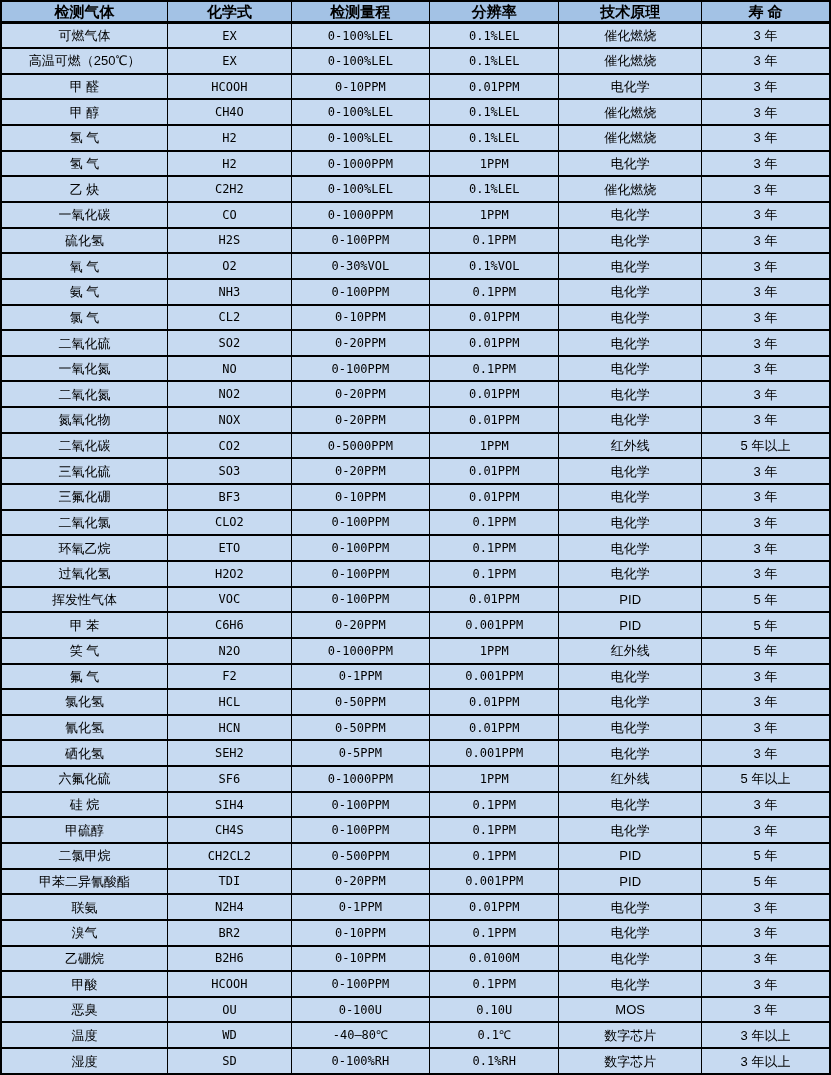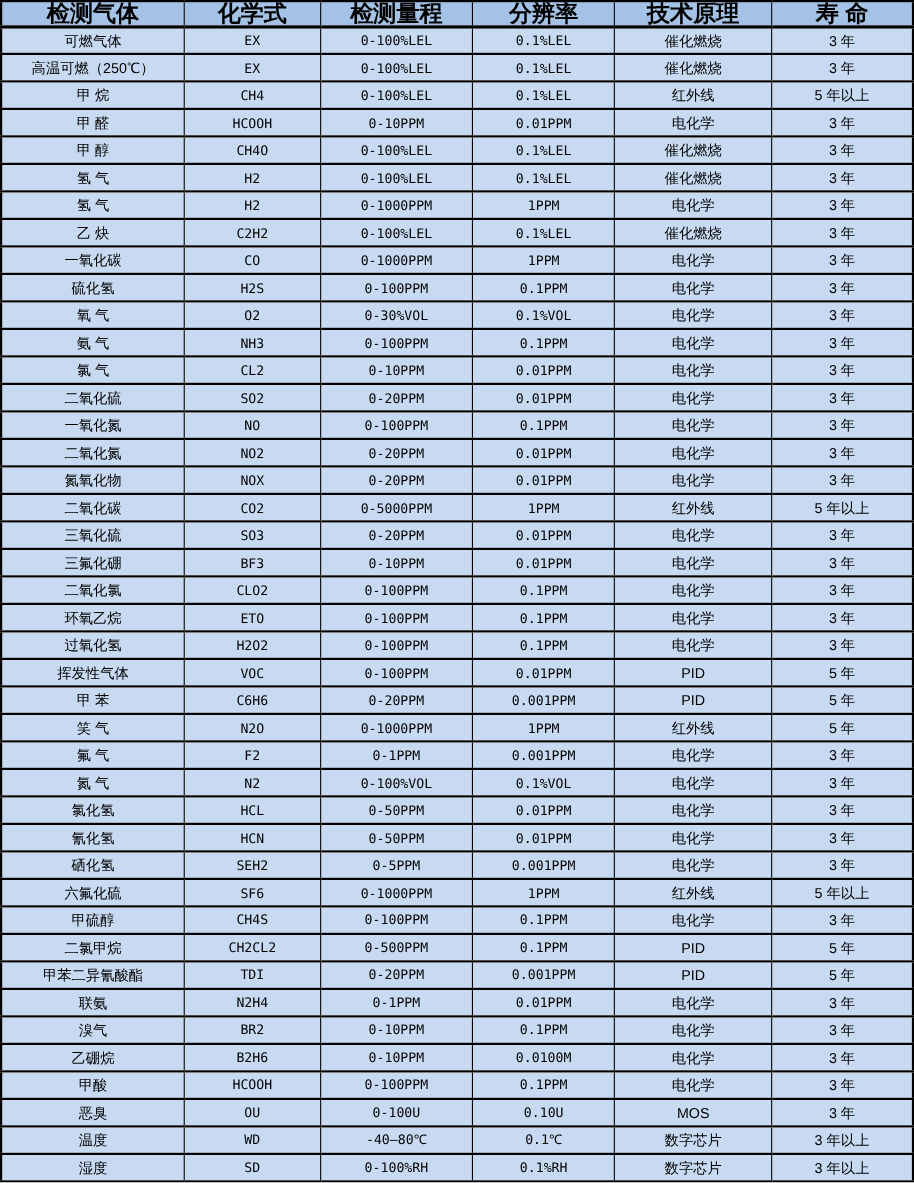--- a/index.html
+++ b/index.html
@@ -34,21 +34,21 @@
     vertical-align: middle;
     padding: 0 2px;
     overflow: hidden;
     white-space: nowrap;
     color: var(--text-color);
     height: 21.5px;
     line-height: 1;
   }
   table.gas-table thead th {
     background: var(--header-bg);
-    font-size: 21px;
+    font-size: 15px;
     font-weight: bold;
     border-bottom-width: 3px;
     font-family: "Liberation Sans", sans-serif;
   }
   table.gas-table tbody td {
     background: var(--row-bg);
     font-size: 13px;
   }
   
   table.gas-table tbody td.mono {
@@ -93,28 +93,20 @@
       </tr>
       <tr>
         <td class="cjk">高温可燃（250℃）</td>
         <td class="mono">EX</td>
         <td class="mono">0-100%LEL</td>
         <td class="mono">0.1%LEL</td>
         <td class="cjk">催化燃烧</td>
         <td class="cjk">3 年</td>
       </tr>
       <tr>
-        <td class="cjk">甲 烷</td>
-        <td class="mono">CH4</td>
-        <td class="mono">0-100%LEL</td>
-        <td class="mono">0.1%LEL</td>
-        <td class="cjk">红外线</td>
-        <td class="cjk">5 年以上</td>
-      </tr>
-      <tr>
         <td class="cjk">甲 醛</td>
         <td class="mono">HCOOH</td>
         <td class="mono">0-10PPM</td>
         <td class="mono">0.01PPM</td>
         <td class="cjk">电化学</td>
         <td class="cjk">3 年</td>
       </tr>
       <tr>
         <td class="cjk">甲 醇</td>
         <td class="mono">CH4O</td>
@@ -293,28 +285,20 @@
       </tr>
       <tr>
         <td class="cjk">氟 气</td>
         <td class="mono">F2</td>
         <td class="mono">0-1PPM</td>
         <td class="mono">0.001PPM</td>
         <td class="cjk">电化学</td>
         <td class="cjk">3 年</td>
       </tr>
       <tr>
-        <td class="cjk">氮 气</td>
-        <td class="mono">N2</td>
-        <td class="mono">0-100%VOL</td>
-        <td class="mono">0.1%VOL</td>
-        <td class="cjk">电化学</td>
-        <td class="cjk">3 年</td>
-      </tr>
-      <tr>
         <td class="cjk">氯化氢</td>
         <td class="mono">HCL</td>
         <td class="mono">0-50PPM</td>
         <td class="mono">0.01PPM</td>
         <td class="cjk">电化学</td>
         <td class="cjk">3 年</td>
       </tr>
       <tr>
         <td class="cjk">氰化氢</td>
         <td class="mono">HCN</td>
@@ -333,20 +317,28 @@
       </tr>
       <tr>
         <td class="cjk">六氟化硫</td>
         <td class="mono">SF6</td>
         <td class="mono">0-1000PPM</td>
         <td class="mono">1PPM</td>
         <td class="cjk">红外线</td>
         <td class="cjk">5 年以上</td>
       </tr>
       <tr>
+        <td class="cjk">硅 烷</td>
+        <td class="mono">SIH4</td>
+        <td class="mono">0-100PPM</td>
+        <td class="mono">0.1PPM</td>
+        <td class="cjk">电化学</td>
+        <td class="cjk">3 年</td>
+      </tr>
+      <tr>
         <td class="cjk">甲硫醇</td>
         <td class="mono">CH4S</td>
         <td class="mono">0-100PPM</td>
         <td class="mono">0.1PPM</td>
         <td class="cjk">电化学</td>
         <td class="cjk">3 年</td>
       </tr>
       <tr>
         <td class="cjk">二氯甲烷</td>
         <td class="mono">CH2CL2</td>

